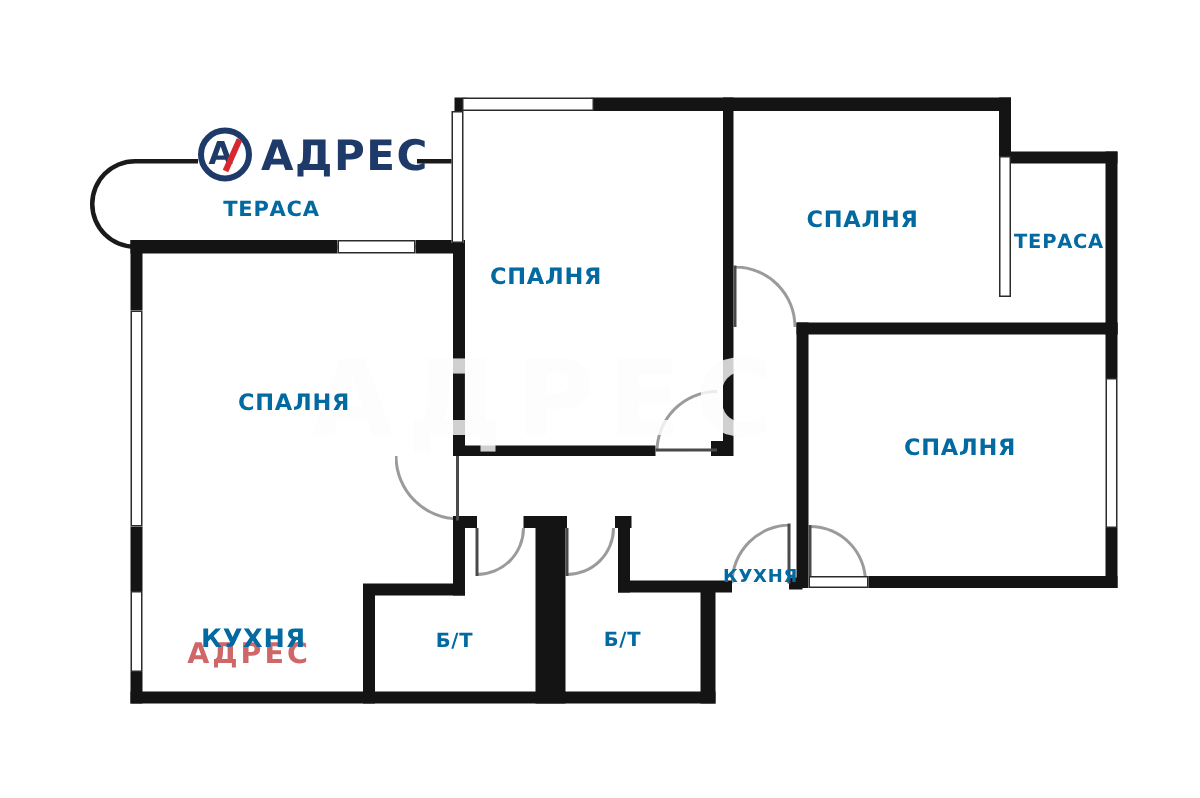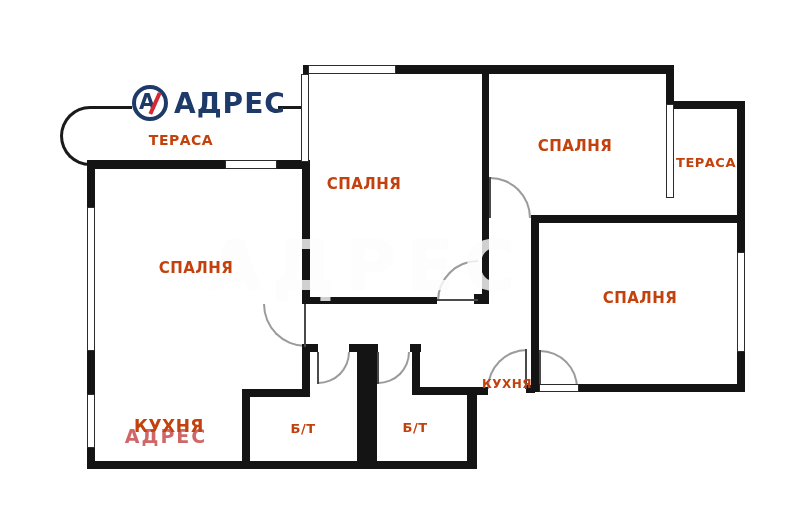--- a/index.html
+++ b/index.html
@@ -6,21 +6,21 @@
   #plan{position:relative;width:800px;height:532px;background:#ffffff;overflow:hidden;
         font-family:"DejaVu Sans","Liberation Sans",sans-serif;}
   .wall{position:absolute;background:#141414;z-index:2;}
   .win{position:absolute;background:#ffffff;border:1px solid #2b2b2b;box-sizing:border-box;z-index:3;}
   .arc{position:absolute;box-sizing:border-box;border:0 solid #9b9b9b;z-index:1;}
   .arc-tl{border-top-width:2px;border-left-width:2px;border-top-left-radius:100% 100%;}
   .arc-tr{border-top-width:2px;border-right-width:2px;border-top-right-radius:100% 100%;}
   .arc-bl{border-bottom-width:2px;border-left-width:2px;border-bottom-left-radius:100% 100%;}
   .arc-br{border-bottom-width:2px;border-right-width:2px;border-bottom-right-radius:100% 100%;}
   .leaf{position:absolute;background:#4a4a4a;z-index:2;}
-  .lbl{position:absolute;transform:translate(-50%,-50%);font-weight:600;color:#c2410c;
+  .lbl{position:absolute;transform:translate(-50%,-50%);font-weight:600;color:#0369a1;
        white-space:nowrap;z-index:5;letter-spacing:0.5px;}
   .terr-outline{position:absolute;left:60px;top:106px;width:244px;height:60px;
        border:3px solid #1a1a1a;border-right:none;border-radius:30px 0 0 30px;
        box-sizing:border-box;z-index:1;}
   #logo{position:absolute;left:132px;top:78px;width:146px;height:50px;background:#fff;
        z-index:6;display:flex;align-items:center;}
   #logo-ring{position:relative;width:36px;height:36px;border:4px solid #1d3a69;border-radius:50%;
        box-sizing:border-box;flex:0 0 auto;}
   #logo-ring .a{position:absolute;left:3px;top:1px;font-size:21px;font-weight:800;color:#1d3a69;}
   #logo-ring .slash{position:absolute;left:17px;top:3px;width:4px;height:23px;background:#d7282f;

